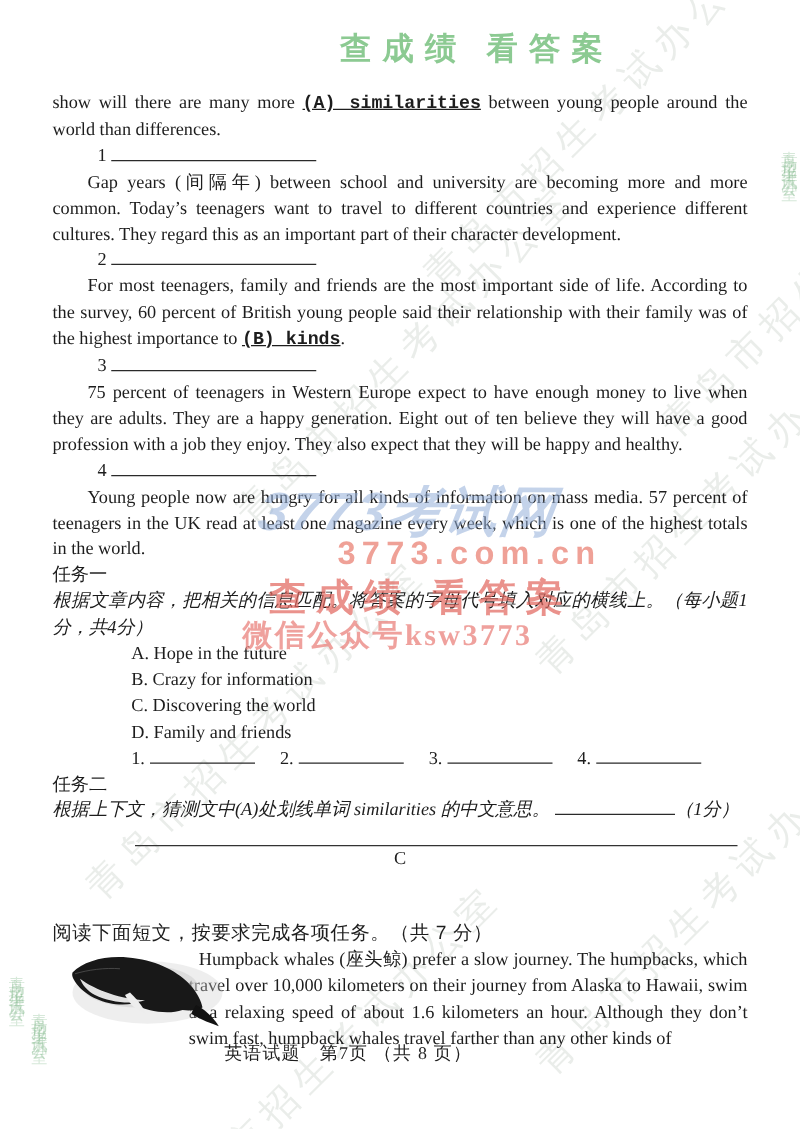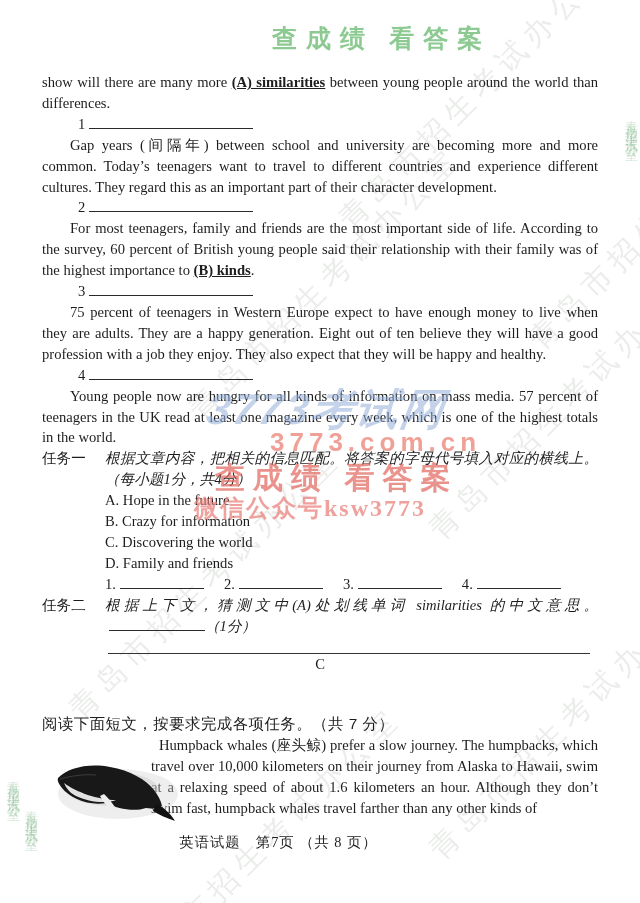--- a/index.html
+++ b/index.html
@@ -5,28 +5,28 @@
   html,body{margin:0;padding:0;}
   body{
     width:640px;height:903px;background:#ffffff;position:relative;overflow:hidden;
     font-family:"Liberation Serif","DejaVu Serif",serif;color:#1d1d1d;
   }
   
   .doc{position:absolute;left:42px;top:72px;width:556px;z-index:2;
        font-size:14.6px;line-height:20.9px;}
   p{margin:0;text-align:justify;}
   p.indent{text-indent:28px;}
-  .mark{font-weight:bold;text-decoration:underline;}
+  .mark{font-weight:bold;text-decoration:underline;font-family:Liberation Mono, monospace;}
   .uline{text-decoration:underline;}
   .num-blank{padding-left:36px;text-align:left;}
   .bline{display:inline-block;width:164px;border-bottom:1.2px solid #2a2a2a;height:13px;margin-left:4px;}
   .bline.small{width:96px;}
   .bline.mid{width:84px;}
   
-  .task{display:flex;}
+  .task{display:flex;flex-direction:column;}
   .task-label{width:63px;flex:none;}
   .task-body{flex:1;text-align:justify;font-style:italic;}
   .opts{padding-left:63px;display:flex;flex-direction:column;}
   .opt-left{width:235px;flex:none;}
   .blanks-row{padding-left:63px;display:flex;align-items:flex-end;}
   .blank-item{margin-right:20px;white-space:nowrap;}
   .ans-line{margin:9px 0 0 66px;width:482px;border-bottom:1.4px solid #333;height:8px;}
   .center{text-align:center;}
   .heiti{font-family:"Liberation Sans","DejaVu Sans",sans-serif;font-size:15.4px;letter-spacing:.5px;margin-top:39px;}
   .whale-para{margin-left:109px;text-indent:8px;}

